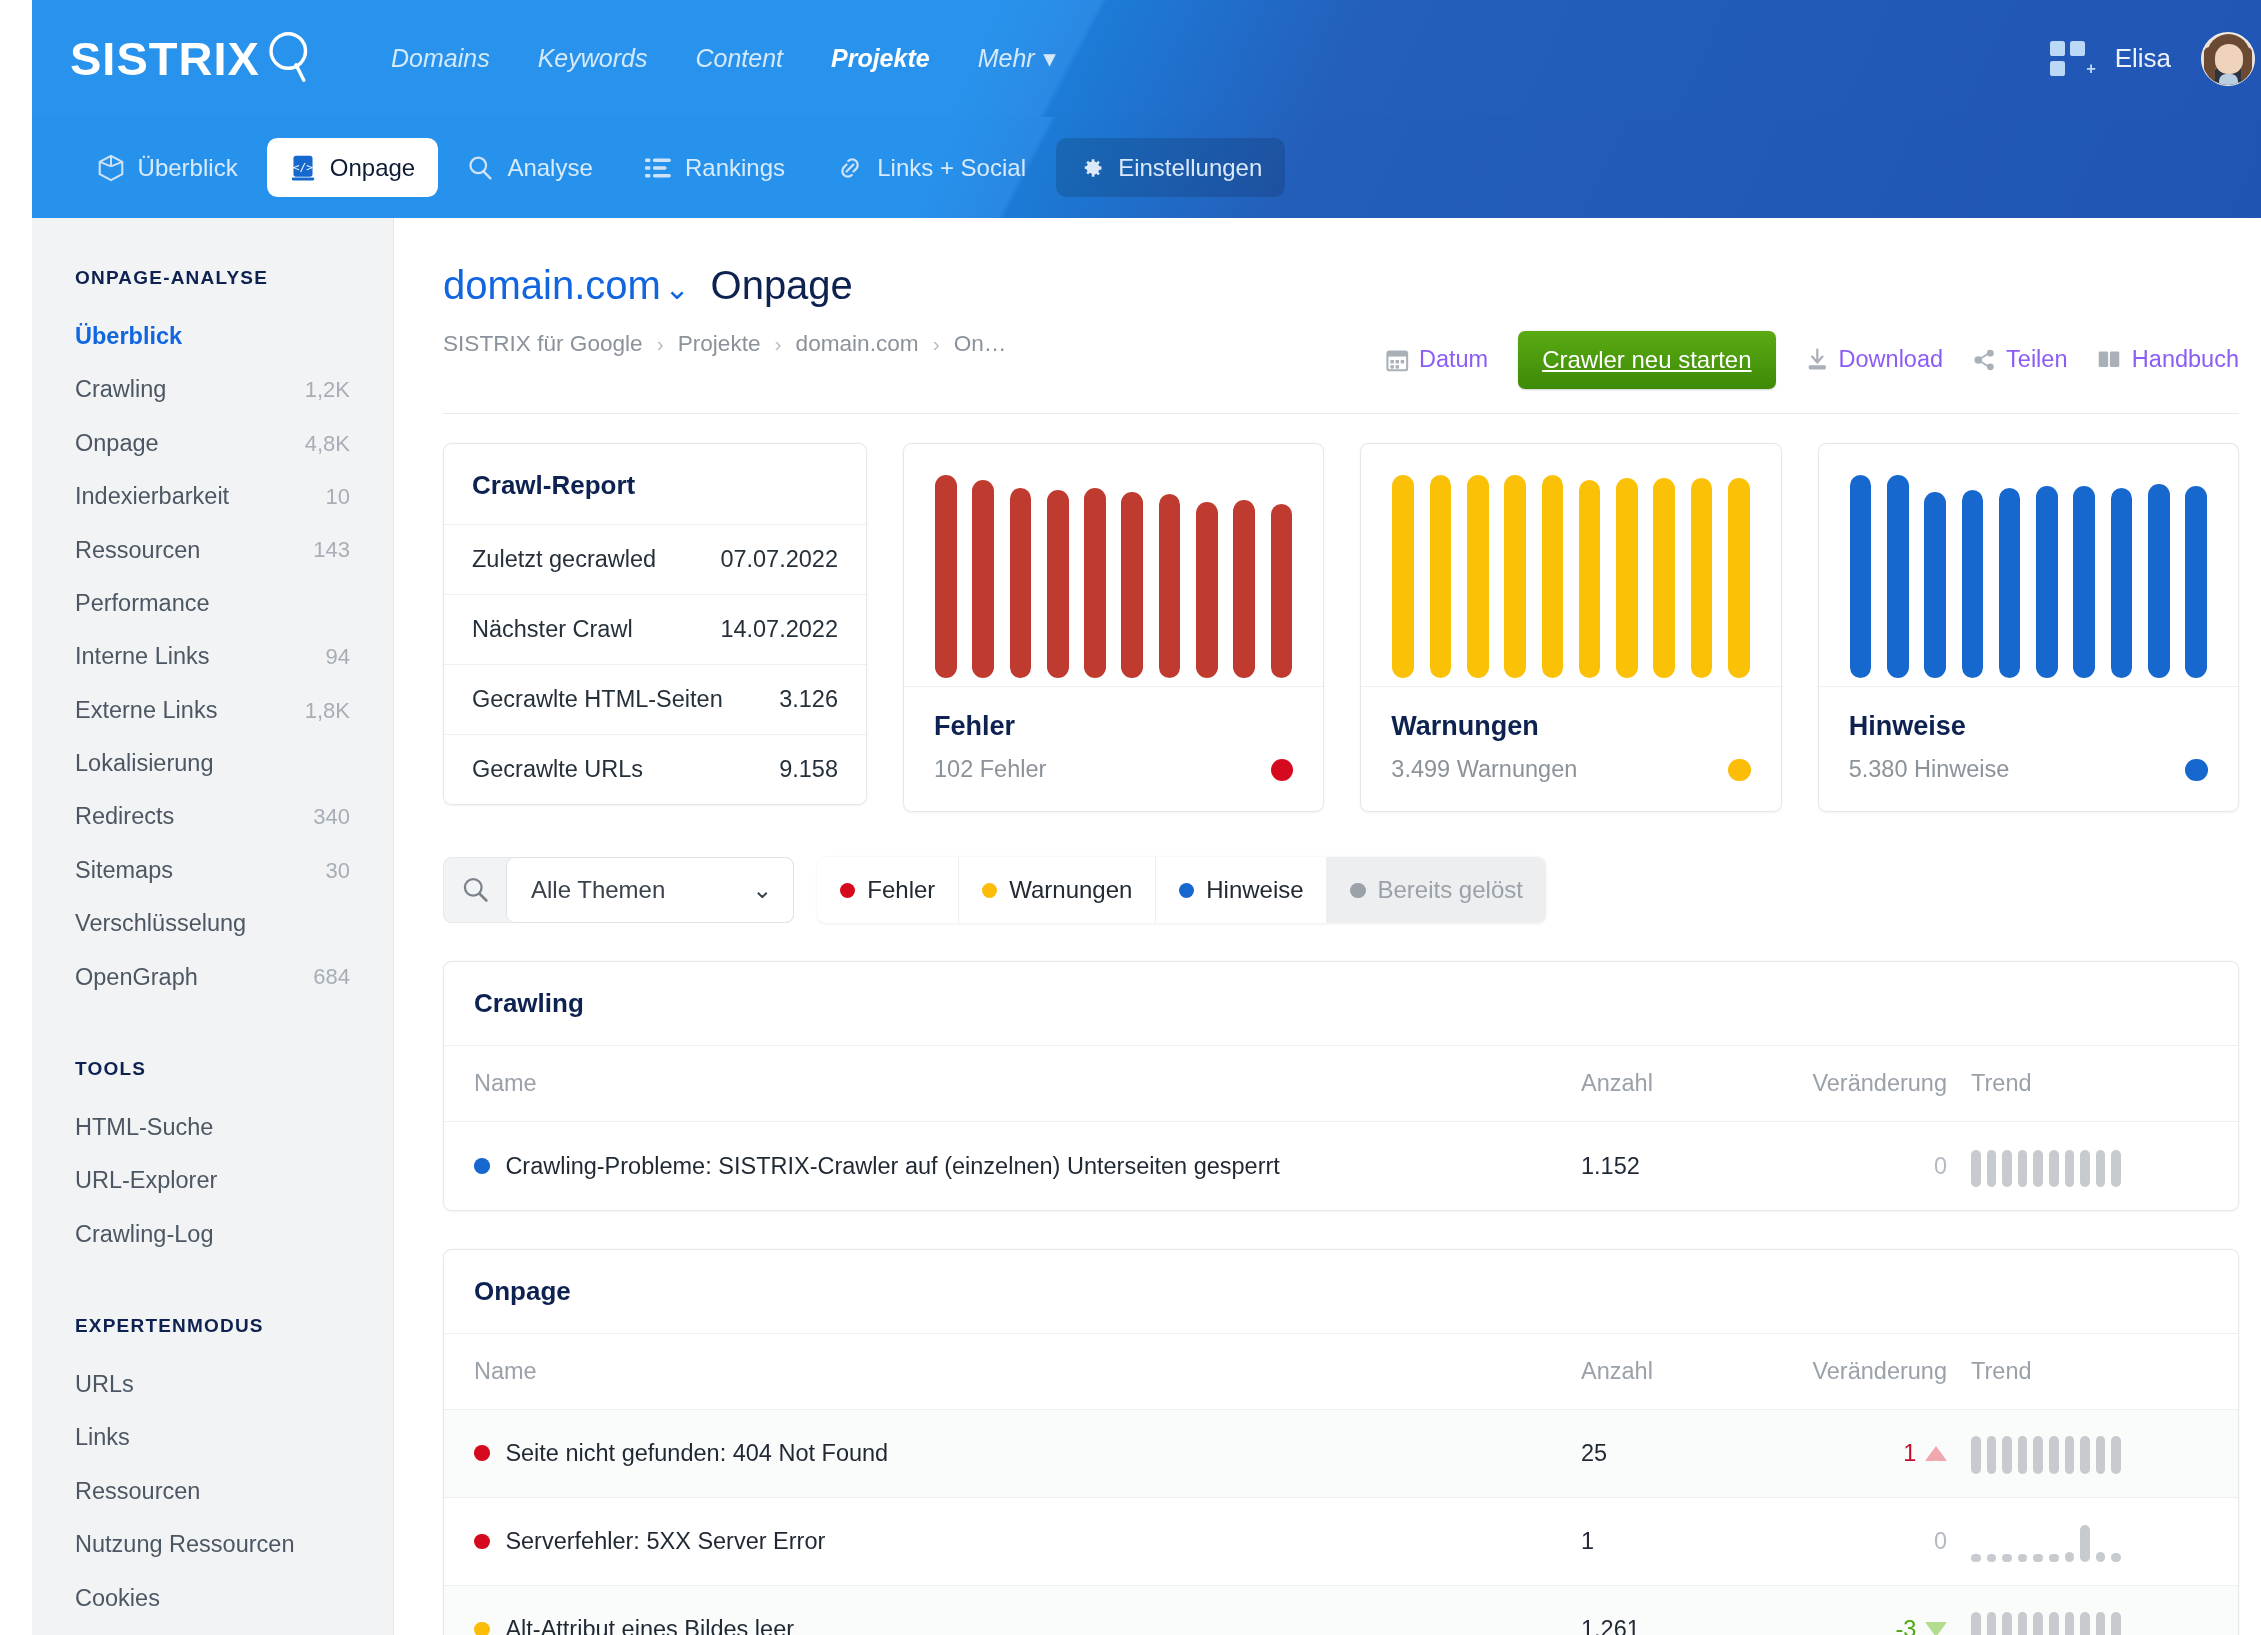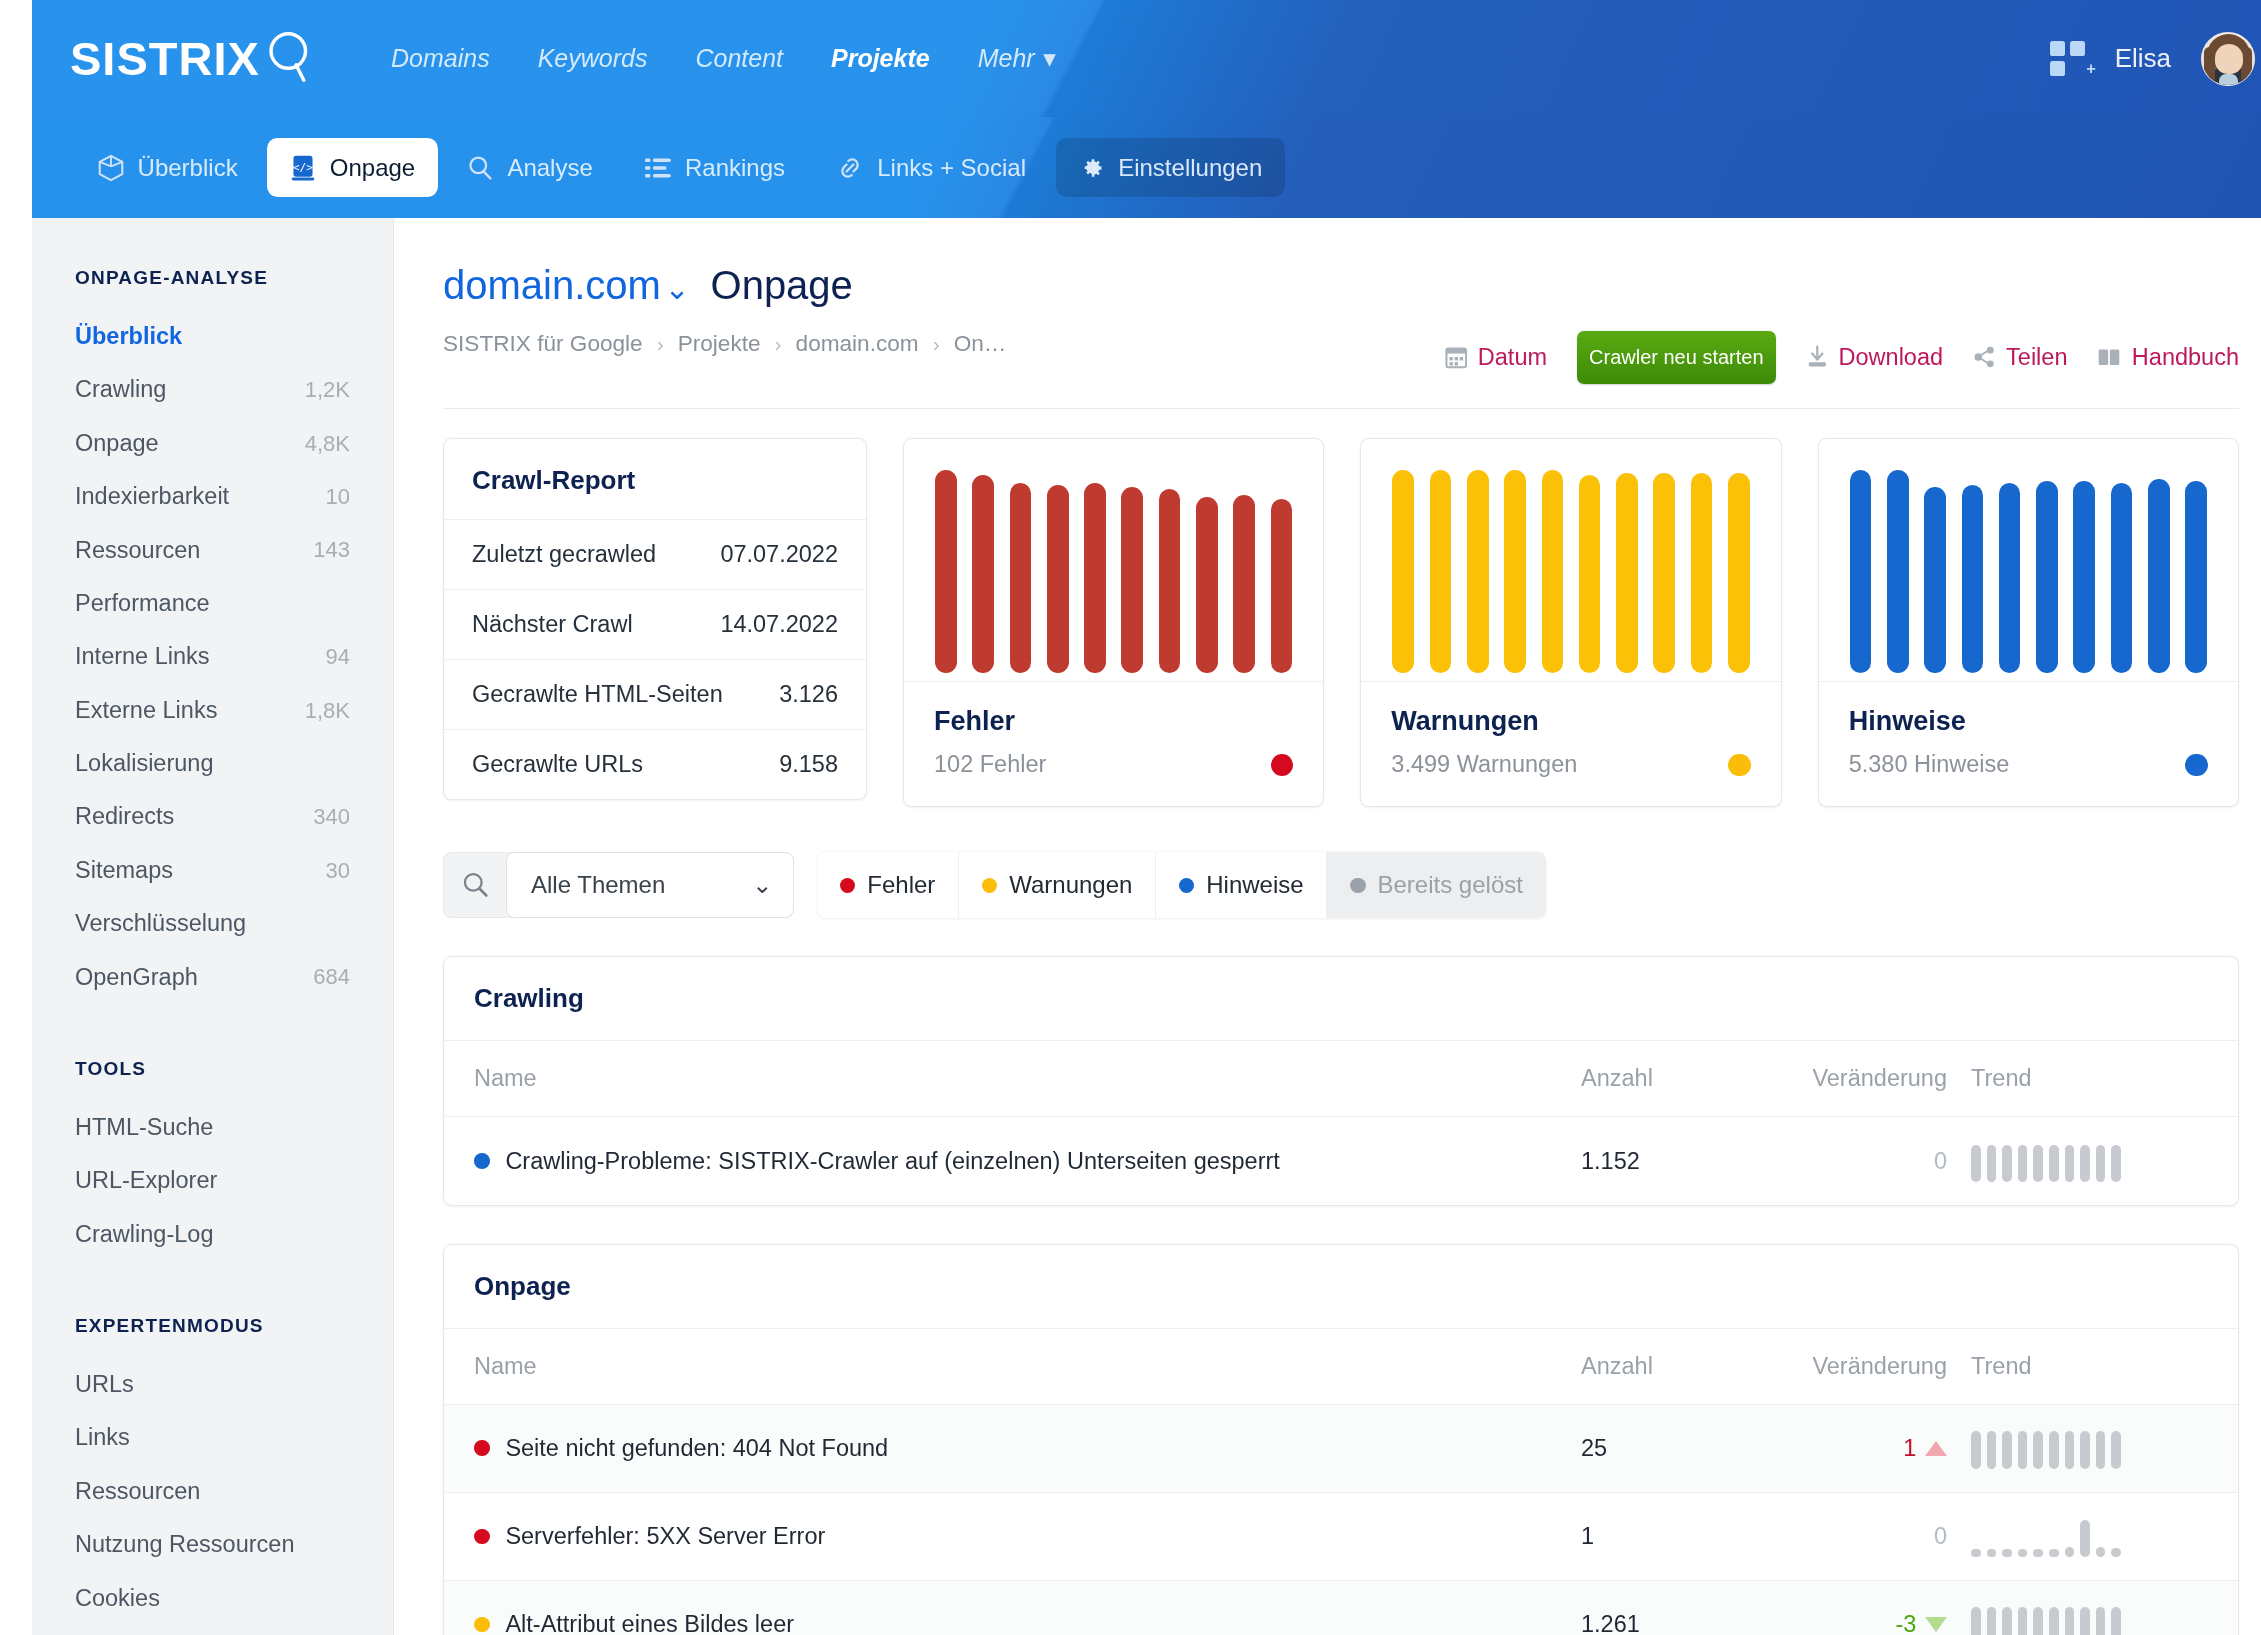--- a/index.html
+++ b/index.html
@@ -100,27 +100,28 @@
 
   .title-row { display:flex; align-items:baseline; gap: 0px; }
   .domain-title { color:#1166e0; font-size: 40px; font-weight:400; }
   .domain-caret { color:#1166e0; font-size: 30px; margin-left: 3.5px; margin-right: 21px;}
   .page-title { color:#0d2250; font-size: 40px; font-weight:400; }
 
   .crumb-row { display:flex; align-items:flex-start; margin-top: 22.6px; }
   .crumbs { display:flex; align-items:center; gap: 14px; font-size: 22.6px; color:#8a929b; }
   .crumbs .sep { color:#b6bcc3; font-size:21px; }
   .toolbar { margin-left:auto; display:flex; align-items:center; gap: 30px; }
-  .tbtn { display:flex; align-items:center; gap: 10.4px; font-size: 23.5px; color:#be185d; white-space:nowrap;}
+  .tbtn { display:flex; align-items:center; gap: 10.4px; font-size: 23.5px; color:#8b5cf6; white-space:nowrap;}
   .tbtn svg { display:block; }
   .green-btn {
     background: linear-gradient(#5aaa12, #3d8a07);
-    color:#fff; font-size: 20px; padding: 15px 12px; border-radius: 7px;
+    color:#fff; font-size: 24px; padding: 15px 24px; border-radius: 7px;
     border: none; font-family:inherit; white-space:nowrap;
     box-shadow: 0 0.9px 1.7px rgba(0,0,0,.18);
+    text-decoration: underline;
   }
   .hr { height:0.9px; background:#e9ebec; margin-top: 24px; }
 
   
   .cards { display:flex; gap: 36px; margin-top: 30px; }
   .crawl-card {
     width: 424px; background:#fff; border:0.9px solid #e5e7ea; border-radius: 8.7px;
     box-shadow: 0 0.9px 2.6px rgba(16,24,40,.06);
     flex: 0 0 424px; align-self:flex-start;
   }

